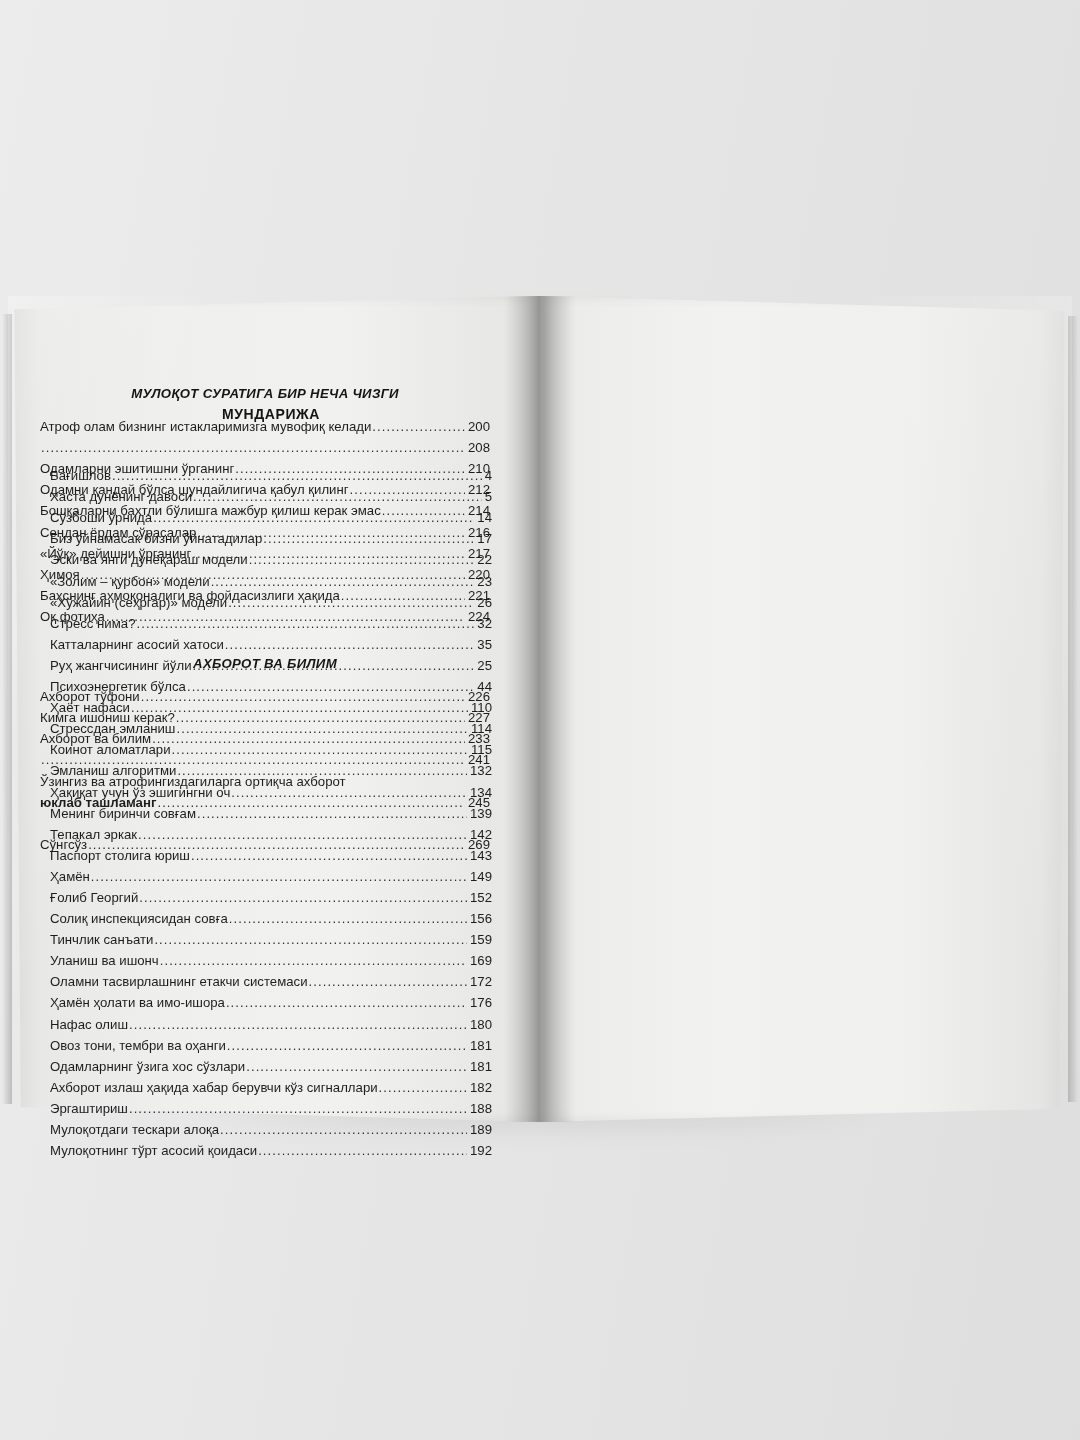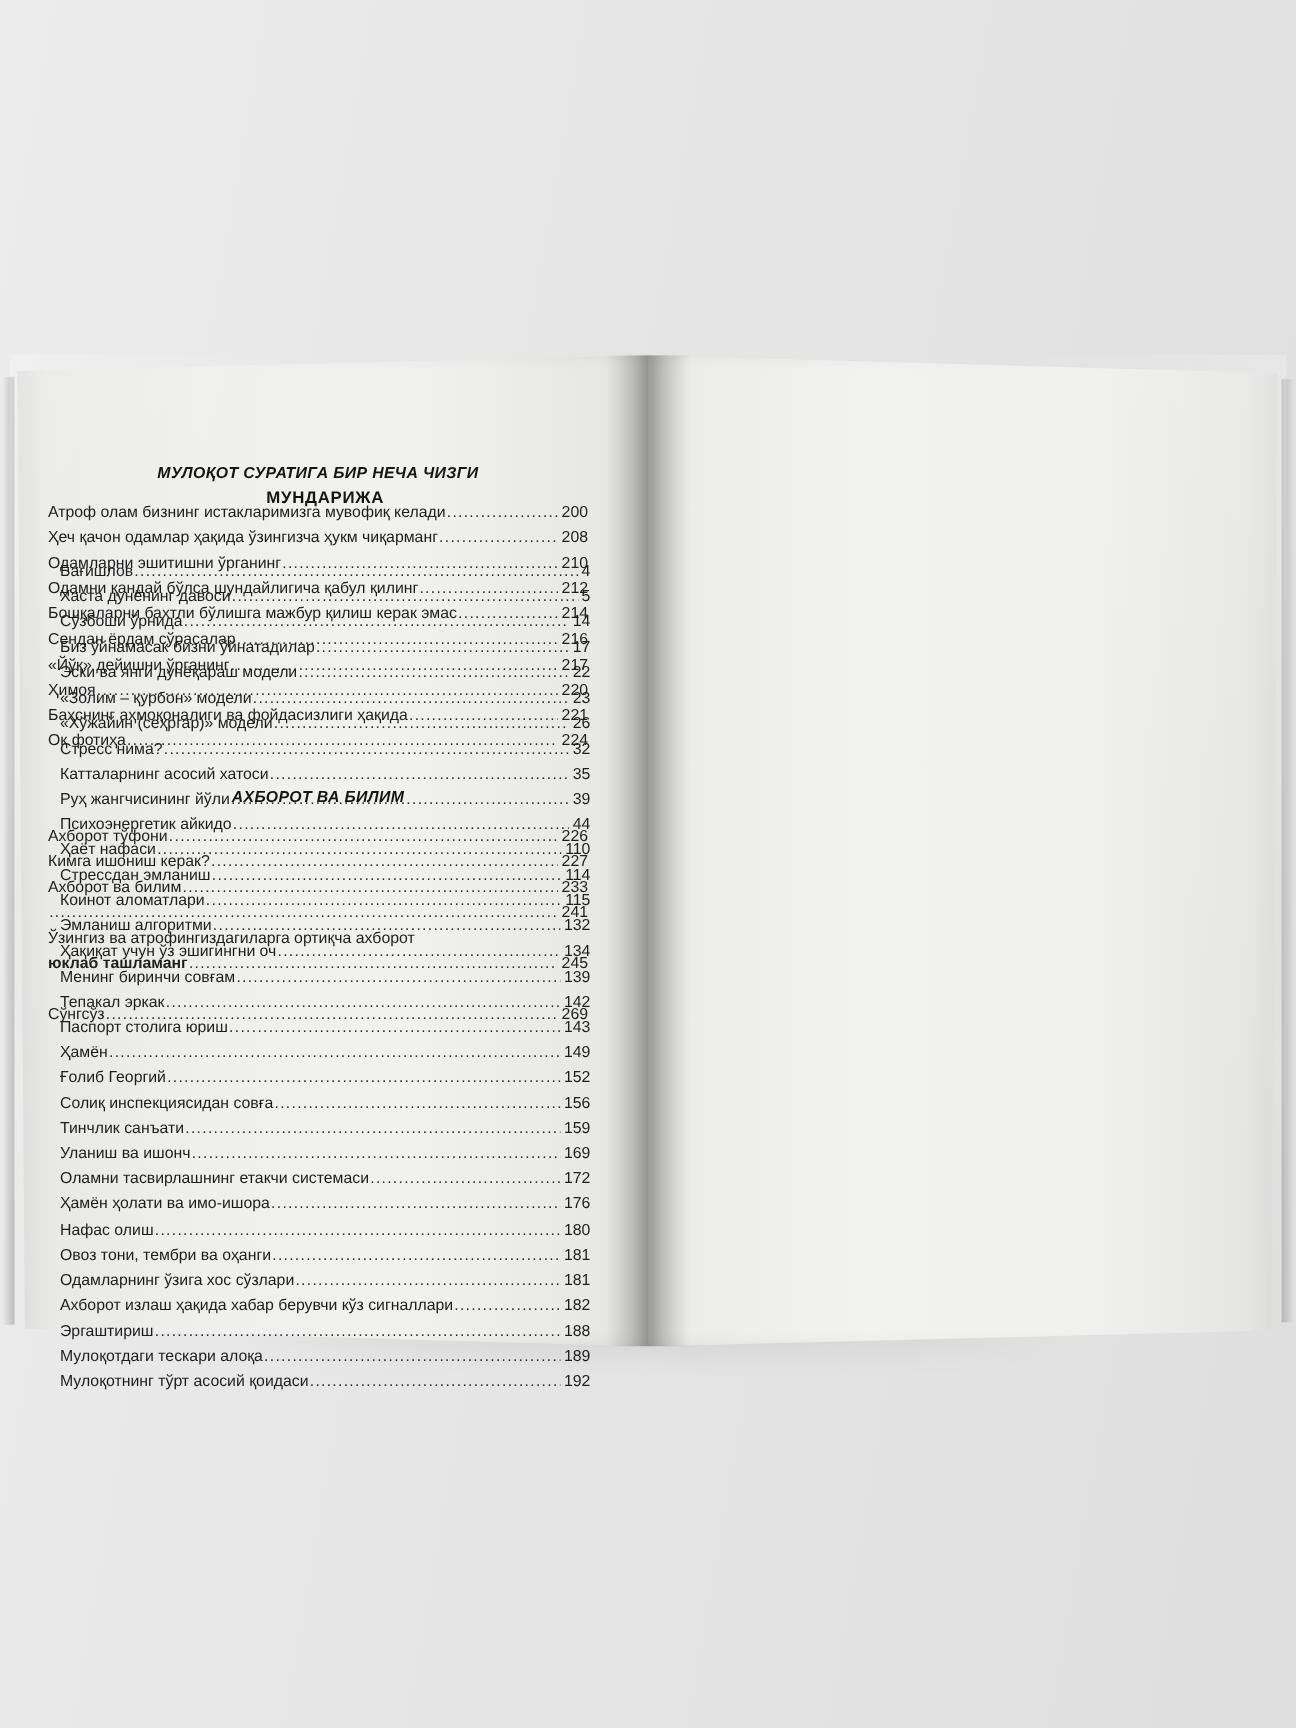--- a/index.html
+++ b/index.html
@@ -254,24 +254,24 @@
             <span class="toc-page">32</span>
           </li>
           <li>
             <span class="toc-label">Катталарнинг асосий хатоси</span>
             <span class="toc-dots">................................................................................................................................................................</span>
             <span class="toc-page">35</span>
           </li>
           <li>
             <span class="toc-label">Руҳ жангчисининг йўли</span>
             <span class="toc-dots">................................................................................................................................................................</span>
-            <span class="toc-page">39</span>
-          </li>
-          <li>
-            <span class="toc-label">Психоэнергетик айкидо</span>
+            <span class="toc-page">25</span>
+          </li>
+          <li>
+            <span class="toc-label">Психоэнергетик бўлса</span>
             <span class="toc-dots">................................................................................................................................................................</span>
             <span class="toc-page">44</span>
           </li>
           <li>
             <span class="toc-label">Ҳаёт нафаси</span>
             <span class="toc-dots">................................................................................................................................................................</span>
             <span class="toc-page">110</span>
           </li>
           <li>
             <span class="toc-label">Стрессдан эмланиш</span>
@@ -383,21 +383,20 @@
 
     <div class="page-content right-content">
       <div class="section-head">МУЛОҚОТ СУРАТИГА БИР НЕЧА ЧИЗГИ</div>
       <ul class="toc" id="right-list-1">
           <li>
             <span class="toc-label">Атроф олам бизнинг истакларимизга мувофиқ келади</span>
             <span class="toc-dots">................................................................................................................................................................</span>
             <span class="toc-page">200</span>
           </li>
           <li>
-            <span class="toc-label">Ҳеч қачон одамлар ҳақида ўзингизча ҳукм чиқарманг</span>
             <span class="toc-dots">................................................................................................................................................................</span>
             <span class="toc-page">208</span>
           </li>
           <li>
             <span class="toc-label">Одамларни эшитишни ўрганинг</span>
             <span class="toc-dots">................................................................................................................................................................</span>
             <span class="toc-page">210</span>
           </li>
           <li>
             <span class="toc-label">Одамни қандай бўлса шундайлигича қабул қилинг</span>

